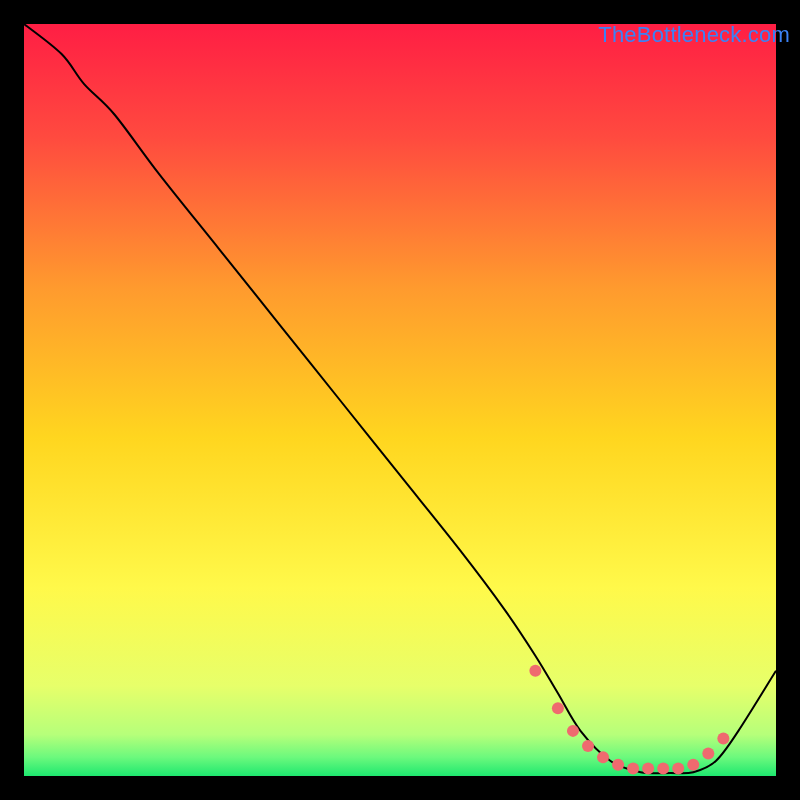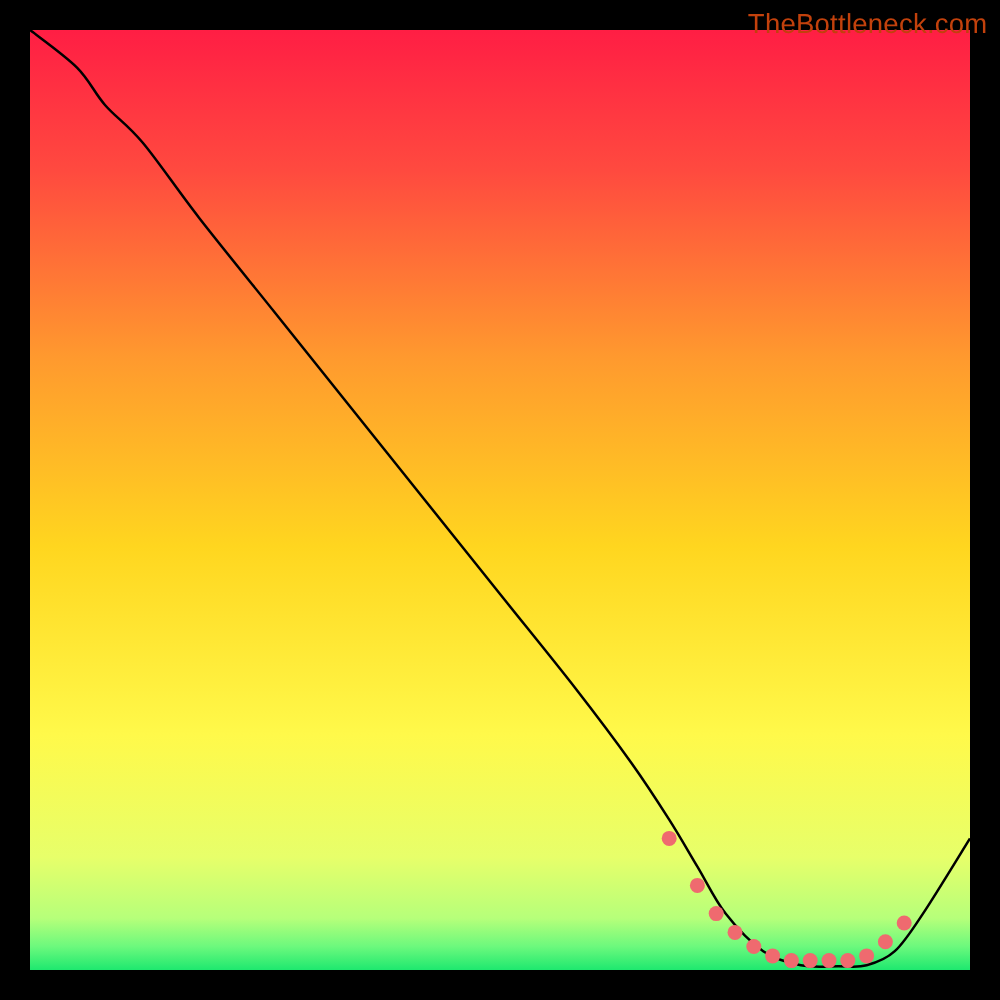--- a/index.html
+++ b/index.html
@@ -12,23 +12,23 @@
     font-family: Arial, Helvetica, sans-serif;
   }
   .frame {
     position: relative;
     width: 800px;
     height: 800px;
     background: #000;
   }
   .watermark {
     position: absolute;
-    top: 6px;
+    top: 22px;
     right: 10px;
-    color: #c2410c;
+    color: #3b82f6;
     font-size: 22px;
     font-weight: 500;
     letter-spacing: 0.2px;
     z-index: 5;
     user-select: none;
   }
   .plot {
     position: absolute;
     left: 24px;
     top: 24px;

